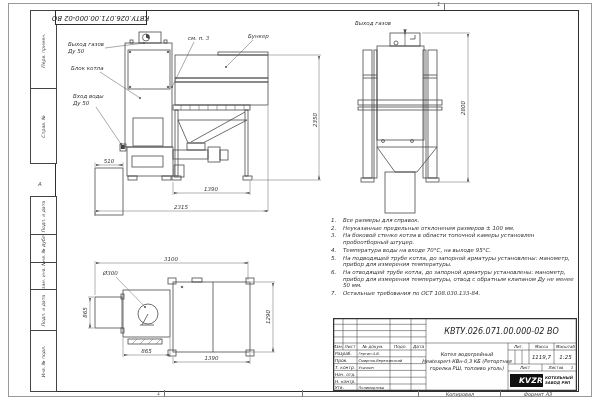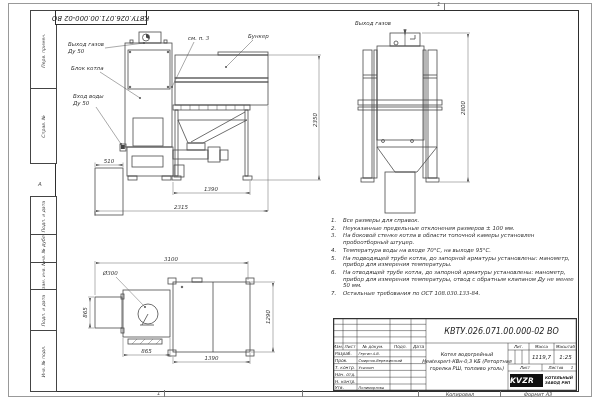--- a/index.html
+++ b/index.html
@@ -13,21 +13,21 @@
   .docbox{left:55px;top:10px;width:90px;height:13px;border:1.2px solid #2e2e2e;display:flex;align-items:center;justify-content:center;background:#fff;}
   .docbox span{transform:rotate(180deg);font-size:6.8px;white-space:nowrap;color:#222;}
   .zone{font-size:5.5px;color:#555;font-style:italic;}
   .tick{background:#777;width:1px;height:7px;}
   .margin-text{font-size:5px;color:#444;text-align:center;}
   .notes{left:331px;top:217px;width:247px;font-size:5.5px;line-height:1.22;color:#2f2f2f;}
   .note{display:flex;margin-bottom:1px;}
   .note .nnum{width:12px;flex:0 0 12px;}
   .note .ntext{flex:1;}
   svg text{font-family:"DejaVu Sans",sans-serif;font-style:italic;}
-  .tb-logo{left:510px;top:374px;width:33px;height:13px;background:#101010;color:#fff;display:flex;align-items:center;justify-content:flex-start;
+  .tb-logo{left:510px;top:374px;width:33px;height:13px;background:#101010;color:#fff;display:flex;align-items:center;justify-content:flex-end;
            font-weight:bold;font-size:7.5px;letter-spacing:.3px;}
 </style>
 </head>
 <body>
 
 <div class="paper">
 
   <div class="abs outer-border"></div>
   <div class="abs inner-frame"></div>
 

